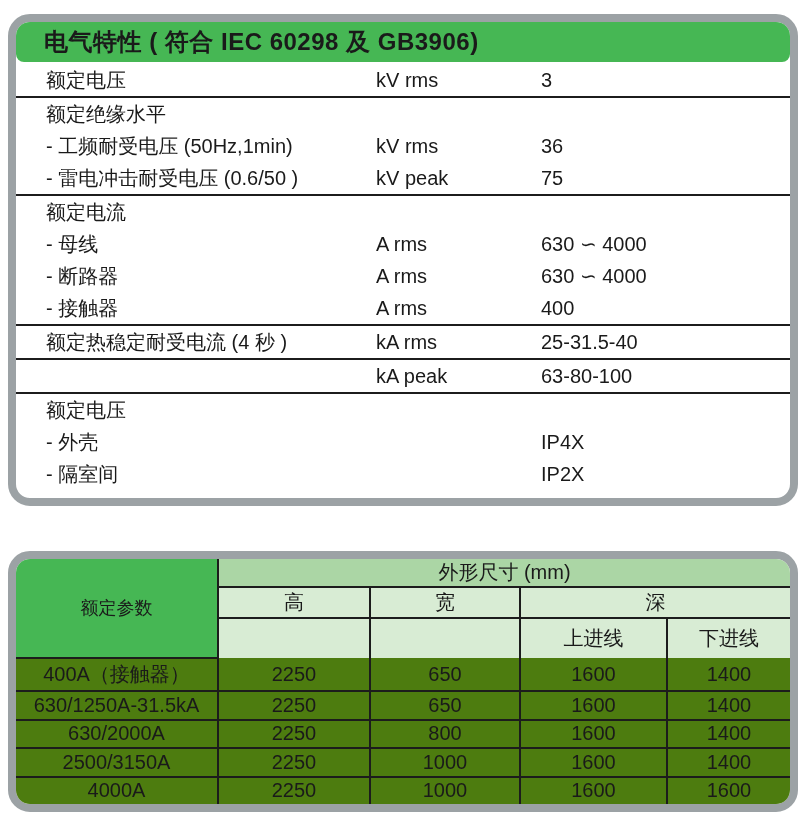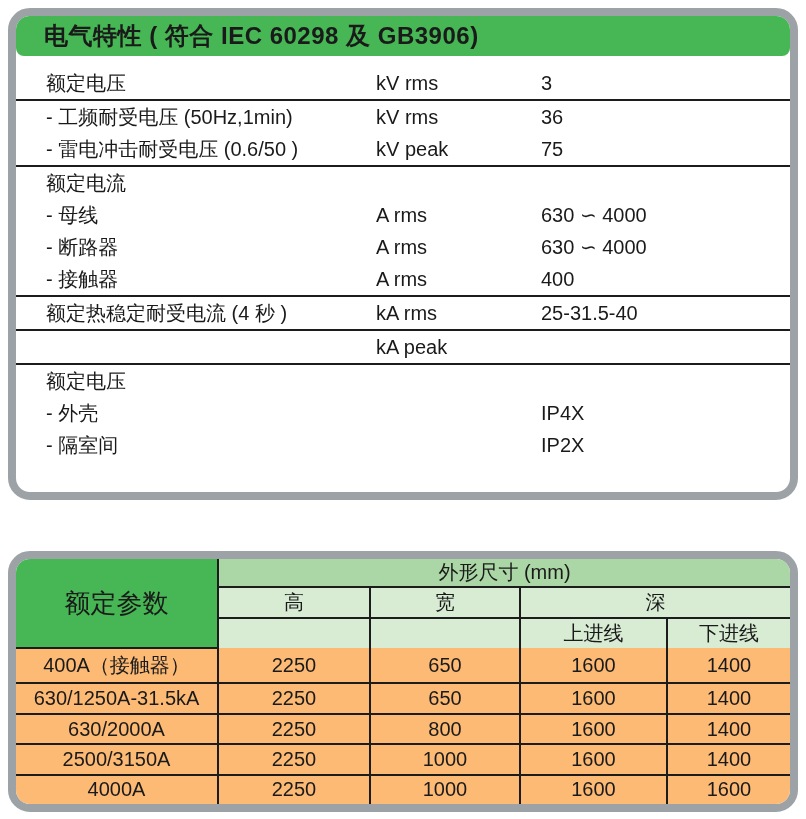--- a/index.html
+++ b/index.html
@@ -19,31 +19,31 @@
   }
 
   
   .panel{
     position:absolute;left:8px;width:790px;
     border:8px solid var(--gray);
     border-radius:22px;
     background:#ffffff;
     overflow:hidden;
   }
-  .panel-top{top:8px;height:492px;}
+  .panel-top{top:14px;height:492px;}
   .panel-title{
     height:40px;line-height:40px;
     background:var(--green);
     border-radius:12px 12px 8px 8px;
     font-size:24px;font-weight:bold;
     padding-left:28px;
     letter-spacing:.5px;
     white-space:nowrap;
   }
-  .panel-body{padding-top:11px;}
+  .panel-body{padding-top:2px;}
   .section{border-bottom:2px solid var(--line);}
   .section:last-child{border-bottom:none;}
   .row{position:relative;height:32px;font-size:20px;line-height:32px;white-space:nowrap;}
   .row .lbl{position:absolute;left:30px;}
   .row .unit{position:absolute;left:360px;}
   .row .val{position:absolute;left:525px;}
 
   
   .panel-bottom{top:551px;height:261px;}
   .tbl-wrap{width:774px;height:245px;border-radius:12px;overflow:hidden;}
@@ -55,42 +55,47 @@
   td,th{border:2px solid var(--line);font-weight:normal;padding:0;}
   
   tr:first-child>*{border-top:none;}
   tr>*:first-child{border-left:none;}
   tr>*:last-child{border-right:none;}
   tr:last-child>*{border-bottom:none;}
 
   .corner-cell{
     background:var(--green);
     border-bottom:2px solid var(--line);
-    font-size:26px;
+    font-size:18px;
   }
   .group-cell{background:var(--mid-green);height:22px;}
   .sub-cell{background:var(--light-green);height:31px;}
-  .sub-cell2{background:var(--light-green);height:30px;}
-  tbody td{background:#fdba74;}
+  .sub-cell2{background:var(--light-green);height:40px;}
+  tbody td{background:#4d7c0f;}
 </style>
 </head>
 <body>
 
 <div class="panel panel-top">
   <div class="panel-title">电气特性 ( 符合 IEC 60298 及 GB3906)</div>
   <div class="panel-body">
       <div class="section">
         <div class="row">
           <span class="lbl">额定电压</span>
           <span class="unit">kV rms</span>
           <span class="val">3</span>
         </div>
       </div>
       <div class="section">
         <div class="row">
+          <span class="lbl">额定绝缘水平</span>
+          <span class="unit"></span>
+          <span class="val"></span>
+        </div>
+        <div class="row">
           <span class="lbl">- 工频耐受电压 (50Hz,1min)</span>
           <span class="unit">kV rms</span>
           <span class="val">36</span>
         </div>
         <div class="row">
           <span class="lbl">- 雷电冲击耐受电压 (0.6/50  )</span>
           <span class="unit">kV peak</span>
           <span class="val">75</span>
         </div>
       </div>
@@ -119,20 +124,21 @@
       <div class="section">
         <div class="row">
           <span class="lbl">额定热稳定耐受电流 (4 秒 )</span>
           <span class="unit">kA rms</span>
           <span class="val">25-31.5-40</span>
         </div>
       </div>
       <div class="section">
         <div class="row">
           <span class="unit">kA peak</span>
+          <span class="val">63-80-100</span>
         </div>
       </div>
       <div class="section">
         <div class="row">
           <span class="lbl">额定电压</span>
           <span class="unit"></span>
           <span class="val"></span>
         </div>
         <div class="row">
           <span class="lbl">- 外壳</span>

